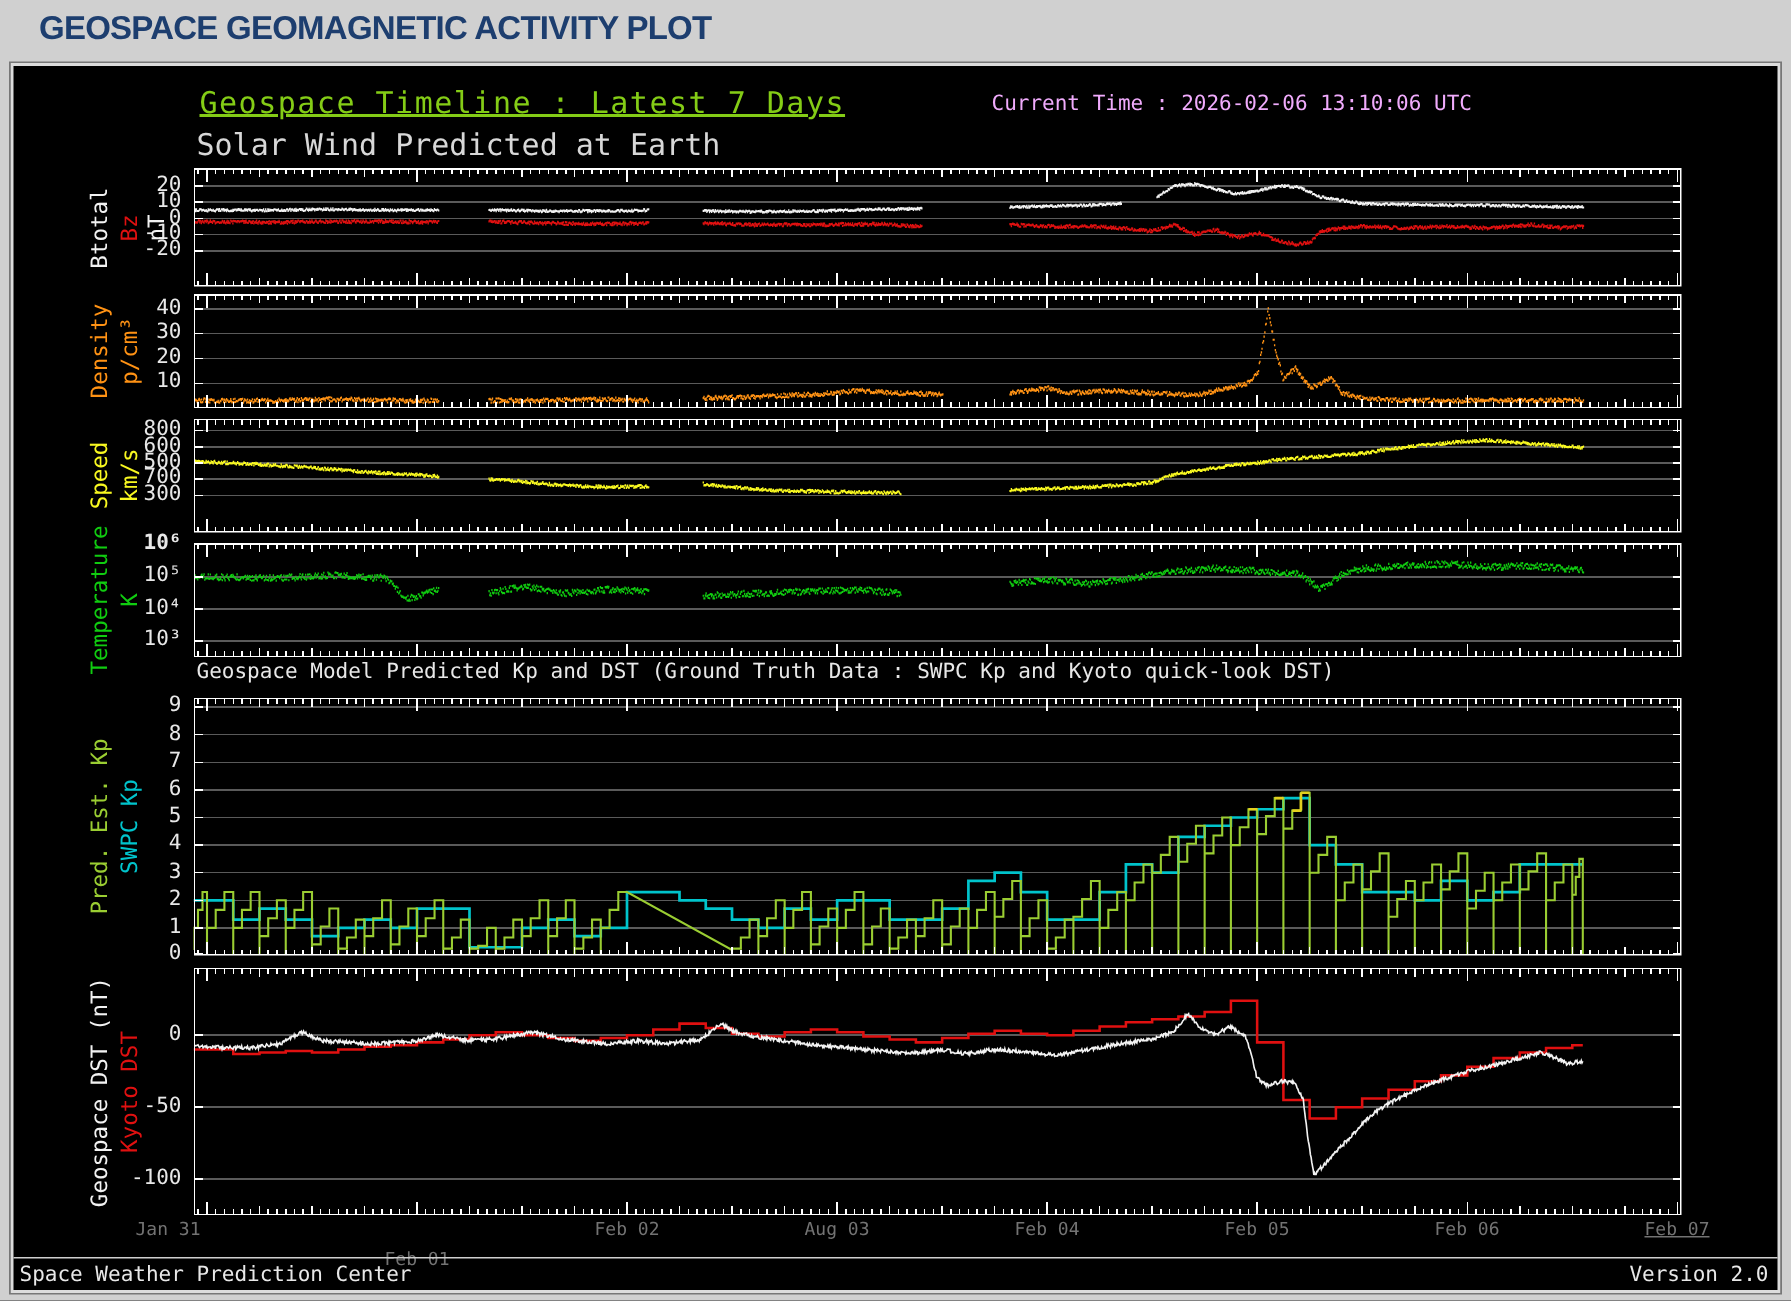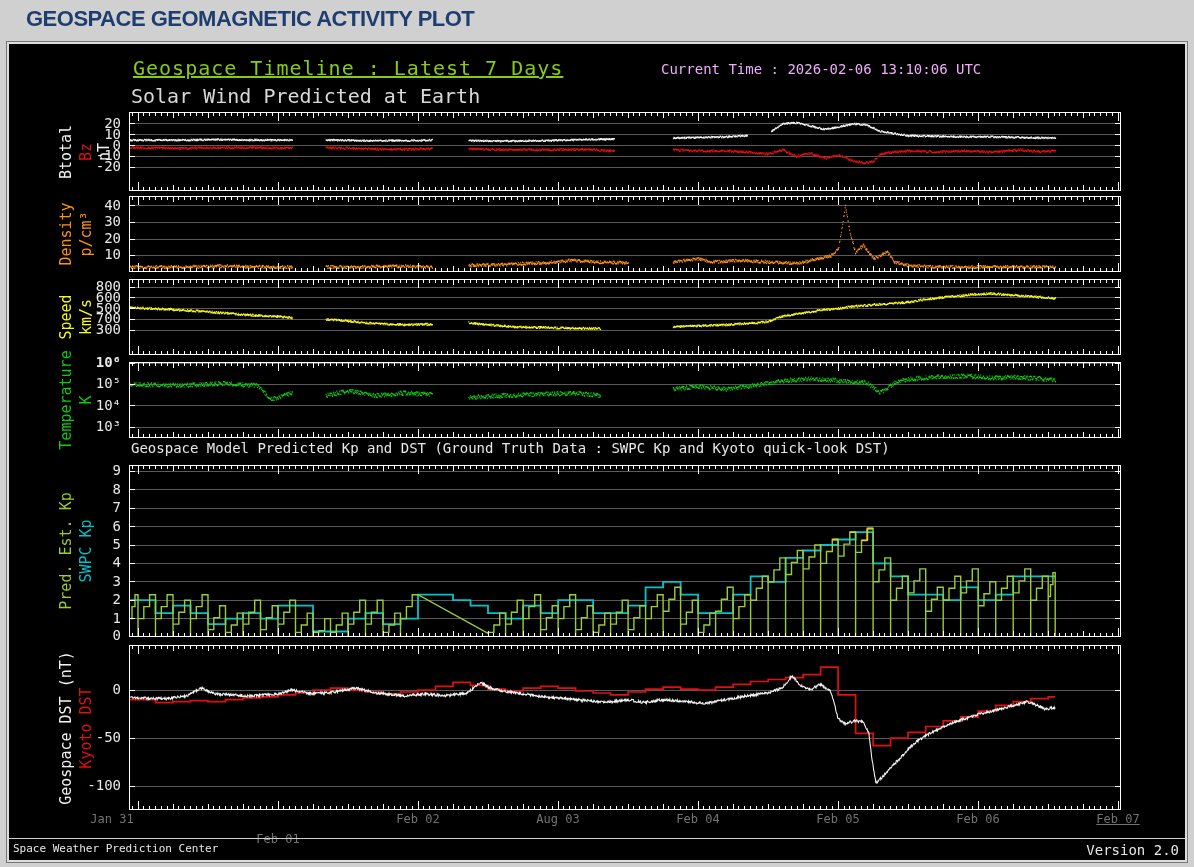--- a/index.html
+++ b/index.html
@@ -14,21 +14,21 @@
   .t-sub{left:122px;top:40px;font-size:20px;color:#d8d8d8;}
   .t-cur{left:652px;top:17px;font-size:14px;color:#f0abfc;}
   .t-val{left:662px;top:41px;font-size:14px;color:#e8e8e8;}
   .t-mid{left:122px;top:396px;font-size:14px;color:#e8e8e8;}
   .plot{position:absolute;}
   .plot svg{position:absolute;left:0;top:0;display:block;}
   .ytick{position:absolute;width:52px;text-align:right;font-size:14px;line-height:14px;}
   .vlabel{position:absolute;font-size:15px;transform:translate(-50%,-50%) rotate(-90deg);}
   .xlab{position:absolute;top:768px;font-size:12px;transform:translateX(-50%);color:#737373;}
   .footer-line{position:absolute;left:0;top:794px;width:1176px;height:1px;background:#cfcfcf;}
-  .f-left{left:4px;top:798px;font-size:11px;text-align:center;}
+  .f-left{left:4px;top:798px;font-size:14px;text-align:center;}
   .f-right{right:6px;top:798px;font-size:14px;}
 </style>
 </head>
 <body>
 
 <div class="page">
   <div class="header">
     <span>GEOSPACE GEOMAGNETIC ACTIVITY PLOT</span>
   </div>
   <div class="board">

